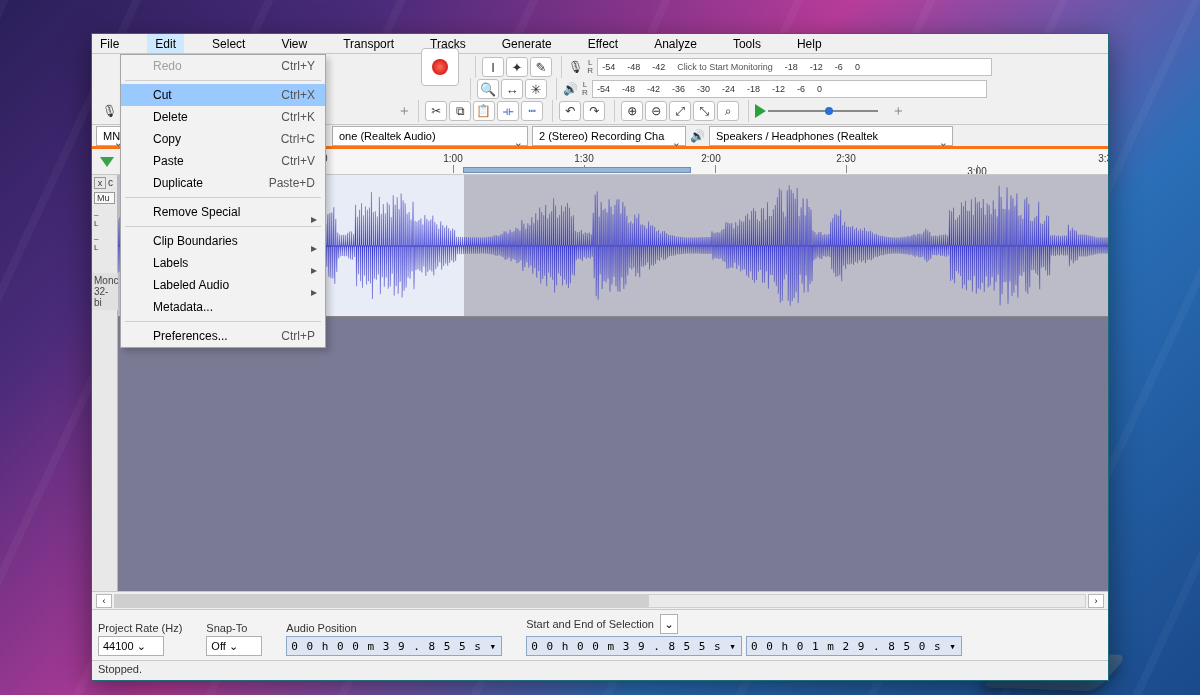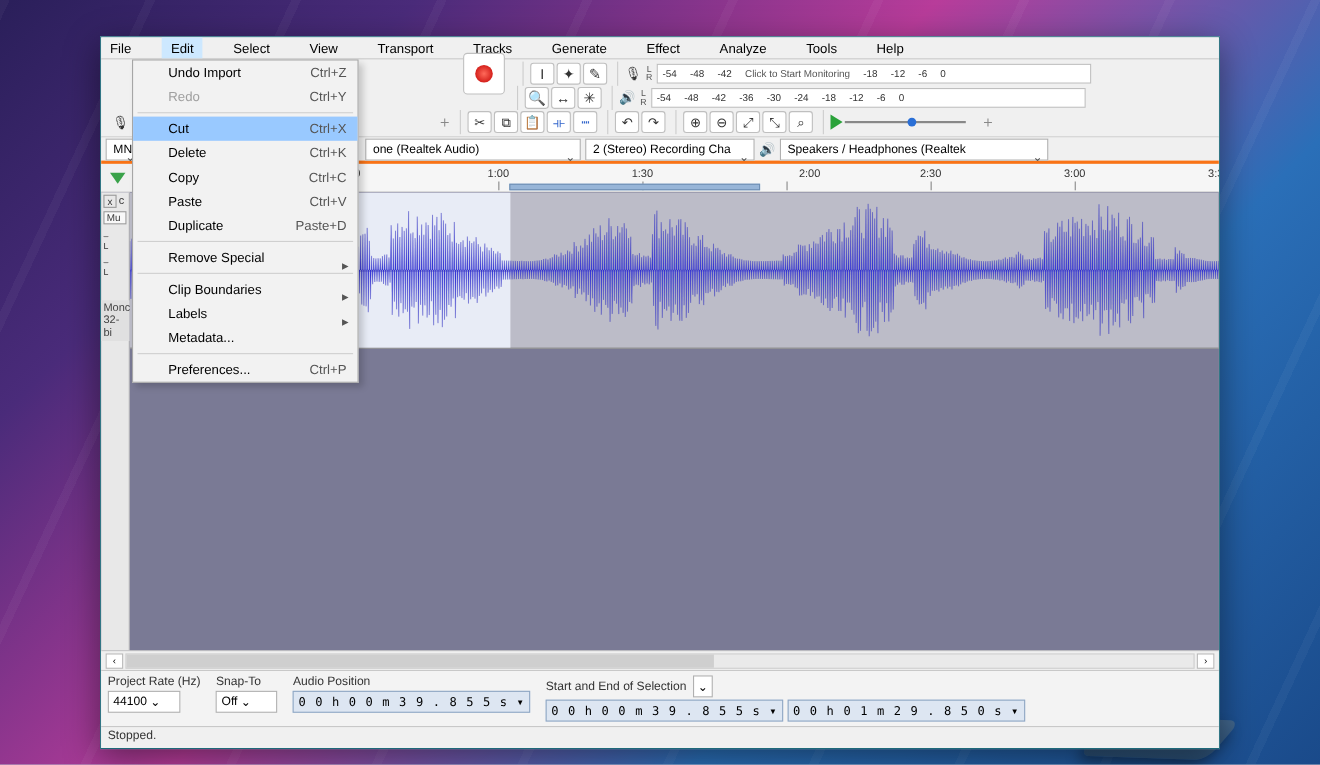--- a/index.html
+++ b/index.html
@@ -77,21 +77,21 @@
   .wave-track { position:absolute; left:0; right:0; top:0; height:142px; background:#bcbcc8; border-bottom:1px solid #888; }
   .wave-track .selection { position:absolute; top:0; bottom:0; background:#e8ecf6; }
   .wave-track .midline { position:absolute; left:0; right:0; top:50%; height:1px; background:#9a9acc; }
   .wave-track svg { position:absolute; left:0; top:0; width:100%; height:100%; }
 
   .hscroll { height:18px; background:#f0f0f0; border-top:1px solid #c8c8c8; display:flex; align-items:center; font-size:11px; padding:0 4px; }
   .hscroll .arrow-btn { width:16px; height:14px; border:1px solid #b8b8b8; background:#fff; display:flex; align-items:center; justify-content:center; font-size:9px;}
   .hscroll .track { flex:1; height:14px; background:#eaeaea; border:1px solid #cfcfcf; margin:0 2px; position:relative; }
   .hscroll .thumb { position:absolute; left:0; width:55%; top:0; bottom:0; background:#cfcfcf; }
 
-  .bottom-panel { background:#f3f3f3; border-top:1px solid #c8c8c8; padding:4px 6px; font-size:11px; display:flex; align-items:flex-start; gap:14px; }
+  .bottom-panel { background:#f3f3f3; border-top:1px solid #c8c8c8; padding:4px 6px; font-size:11px; display:flex; align-items:flex-end; gap:24px; }
   .field-col { display:flex; flex-direction:column; gap:2px; }
   .field-col .lbl { color:#333; }
   .field-col .ctl { border:1px solid #8fa7c4; background:#dde6f2; padding:2px 4px; height:20px; display:flex; align-items:center; font-family:monospace; font-size:11px; letter-spacing:1px; }
   .field-col .ctl.plain { background:#fff; border:1px solid #b0b0b0; font-family:inherit; letter-spacing:normal; }
   .sel-row { display:flex; gap:4px; }
 
   .status-bar { height:20px; background:#f0f0f0; border-top:1px solid #c8c8c8; font-size:11px; padding:2px 6px; color:#333; }
 
   
   .mini-slider { width:110px; height:14px; position:relative; display:flex; align-items:center; }
@@ -114,24 +114,20 @@
     <div class="mi">View</div>
     <div class="mi">Transport</div>
     <div class="mi">Tracks</div>
     <div class="mi">Generate</div>
     <div class="mi">Effect</div>
     <div class="mi">Analyze</div>
     <div class="mi">Tools</div>
     <div class="mi">Help</div>
 
     <div class="dropdown" id="dropdown">
-        <div class="dd-item">
-          <span>Undo Import</span>
-          <span class="shortcut">Ctrl+Z</span>
-        </div>
         <div class="dd-item disabled">
           <span>Redo</span>
           <span class="shortcut">Ctrl+Y</span>
         </div>
         <div class="dd-sep"></div>
         <div class="dd-item highlight">
           <span>Cut</span>
           <span class="shortcut">Ctrl+X</span>
         </div>
         <div class="dd-item">
@@ -155,20 +151,24 @@
           <span>Remove Special</span>
           <span class="arrow"></span>
         </div>
         <div class="dd-sep"></div>
         <div class="dd-item">
           <span>Clip Boundaries</span>
           <span class="arrow"></span>
         </div>
         <div class="dd-item">
           <span>Labels</span>
+          <span class="arrow"></span>
+        </div>
+        <div class="dd-item">
+          <span>Labeled Audio</span>
           <span class="arrow"></span>
         </div>
         <div class="dd-item">
           <span>Metadata...</span>
         </div>
         <div class="dd-sep"></div>
         <div class="dd-item">
           <span>Preferences...</span>
           <span class="shortcut">Ctrl+P</span>
         </div>
@@ -285,25 +285,25 @@
     <div class="tracklabel-space">
       <div class="tri-down"></div>
     </div>
     <div class="ticks" id="ticks">
         <div class="major" style="left: 0px;">30</div>
         <div style="position: absolute; top: 16px; width: 1px; height: 8px; background: rgb(136, 136, 136); left: 0px;"></div>
         <div class="major" style="left: 131px;">1:00</div>
         <div style="position: absolute; top: 16px; width: 1px; height: 8px; background: rgb(136, 136, 136); left: 131px;"></div>
         <div class="major" style="left: 262px;">1:30</div>
         <div style="position: absolute; top: 16px; width: 1px; height: 8px; background: rgb(136, 136, 136); left: 262px;"></div>
-        <div class="major" style="left: 414px;">2:00</div>
+        <div class="major" style="left: 389px;">2:00</div>
         <div style="position: absolute; top: 16px; width: 1px; height: 8px; background: rgb(136, 136, 136); left: 393px;"></div>
         <div class="major" style="left: 524px;">2:30</div>
         <div style="position: absolute; top: 16px; width: 1px; height: 8px; background: rgb(136, 136, 136); left: 524px;"></div>
-        <div class="major" style="left: 655px;">3:00</div>
+        <div class="major" style="left: 655px; margin-top: 13px;">3:00</div>
         <div style="position: absolute; top: 16px; width: 1px; height: 8px; background: rgb(136, 136, 136); left: 655px;"></div>
         <div class="major" style="left: 786px;">3:30</div>
         <div class="loop" style="left: 141.48px; width: 227.94px;"></div>
       </div>
   </div>
 
   <div class="track-area">
     <div class="track-panel">
       <div style="display:flex">
           <div class="x">x</div>

